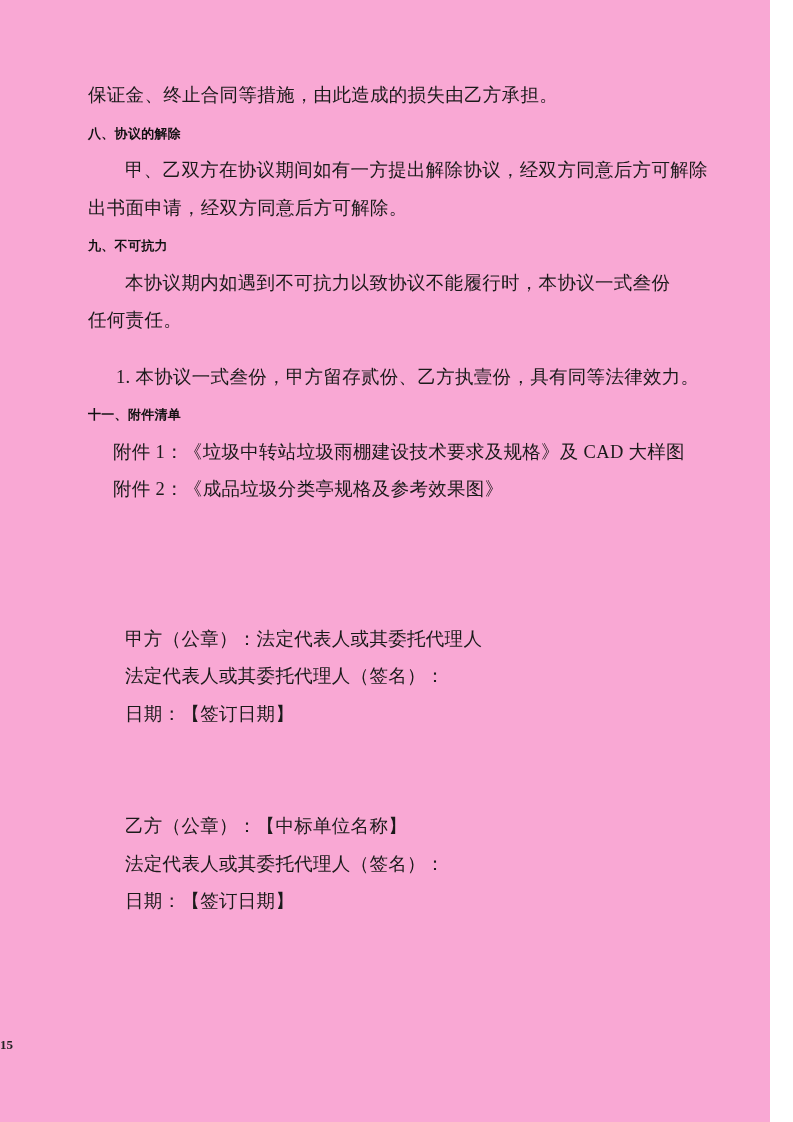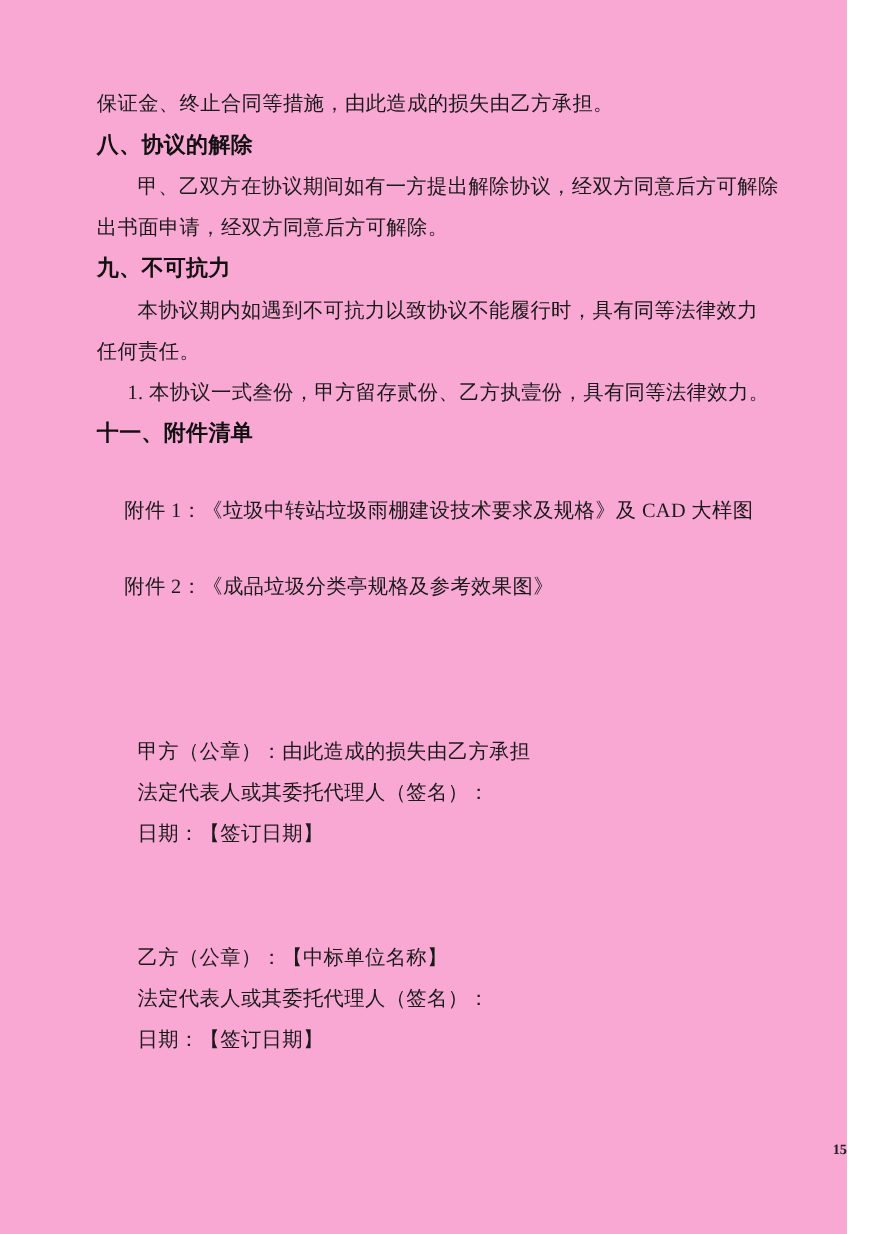--- a/index.html
+++ b/index.html
@@ -23,71 +23,71 @@
     width: 620px;
   }
   .line {
     font-size: 18.5px;
     line-height: 37.5px;
     height: 37.5px;
     white-space: nowrap;
     letter-spacing: 0.3px;
   }
   .heading {
-    font-family: Liberation Mono, monospace;
+    font-family: Liberation Sans, sans-serif;
     font-weight: 700;
-    font-size: 20px;
+    font-size: 13px;
     color: #111111;
   }
   
   .ind-a { padding-left: 37px; }
   
-  .ind-b { padding-left: 28px; }
+  .ind-b { padding-left: 28px; margin-top: 19px; }
   
-  .ind-c { padding-left: 25px; margin-top: 32px; }
+  .ind-c { padding-left: 25px; }
   .gap-3 { height: 112px; }
   .gap-2 { height: 75px; }
   .page-number {
     position: absolute;
     left: 0;
     right: 0;
     top: 1038px;
-    text-align: right;
+    text-align: left;
     font-size: 13px;
     line-height: 14px;
     font-weight: 600;
     color: #222222;
     font-family: "Liberation Serif", "DejaVu Serif", serif;
   }
 </style>
 </head>
 <body>
 
 <div class="page">
   <div class="content">
 
     <div class="line">保证金、终止合同等措施，由此造成的损失由乙方承担。</div>
 
     <div class="line heading">八、协议的解除</div>
     <div class="line ind-a">甲、乙双方在协议期间如有一方提出解除协议，经双方同意后方可解除</div>
     <div class="line">出书面申请，经双方同意后方可解除。</div>
 
     <div class="line heading">九、不可抗力</div>
-    <div class="line ind-a">本协议期内如遇到不可抗力以致协议不能履行时，具有同等法律效力</div>
+    <div class="line ind-a">本协议期内如遇到不可抗力以致协议不能履行时，本协议一式叁份</div>
     <div class="line">任何责任。</div>
 
     <div class="line ind-b">1. 本协议一式叁份，甲方留存贰份、乙方执壹份，具有同等法律效力。</div>
 
     <div class="line heading">十一、附件清单</div>
     <div class="line ind-c">附件 1：《垃圾中转站垃圾雨棚建设技术要求及规格》及 CAD 大样图</div>
     <div class="line ind-c">附件 2：《成品垃圾分类亭规格及参考效果图》</div>
 
     <div class="gap-3"></div>
 
-    <div class="line ind-a">甲方（公章）：由此造成的损失由乙方承担</div>
+    <div class="line ind-a">甲方（公章）：法定代表人或其委托代理人</div>
     <div class="line ind-a">法定代表人或其委托代理人（签名）：</div>
     <div class="line ind-a">日期：【签订日期】</div>
 
     <div class="gap-2"></div>
 
     <div class="line ind-a">乙方（公章）：【中标单位名称】</div>
     <div class="line ind-a">法定代表人或其委托代理人（签名）：</div>
     <div class="line ind-a">日期：【签订日期】</div>
 
   </div>

